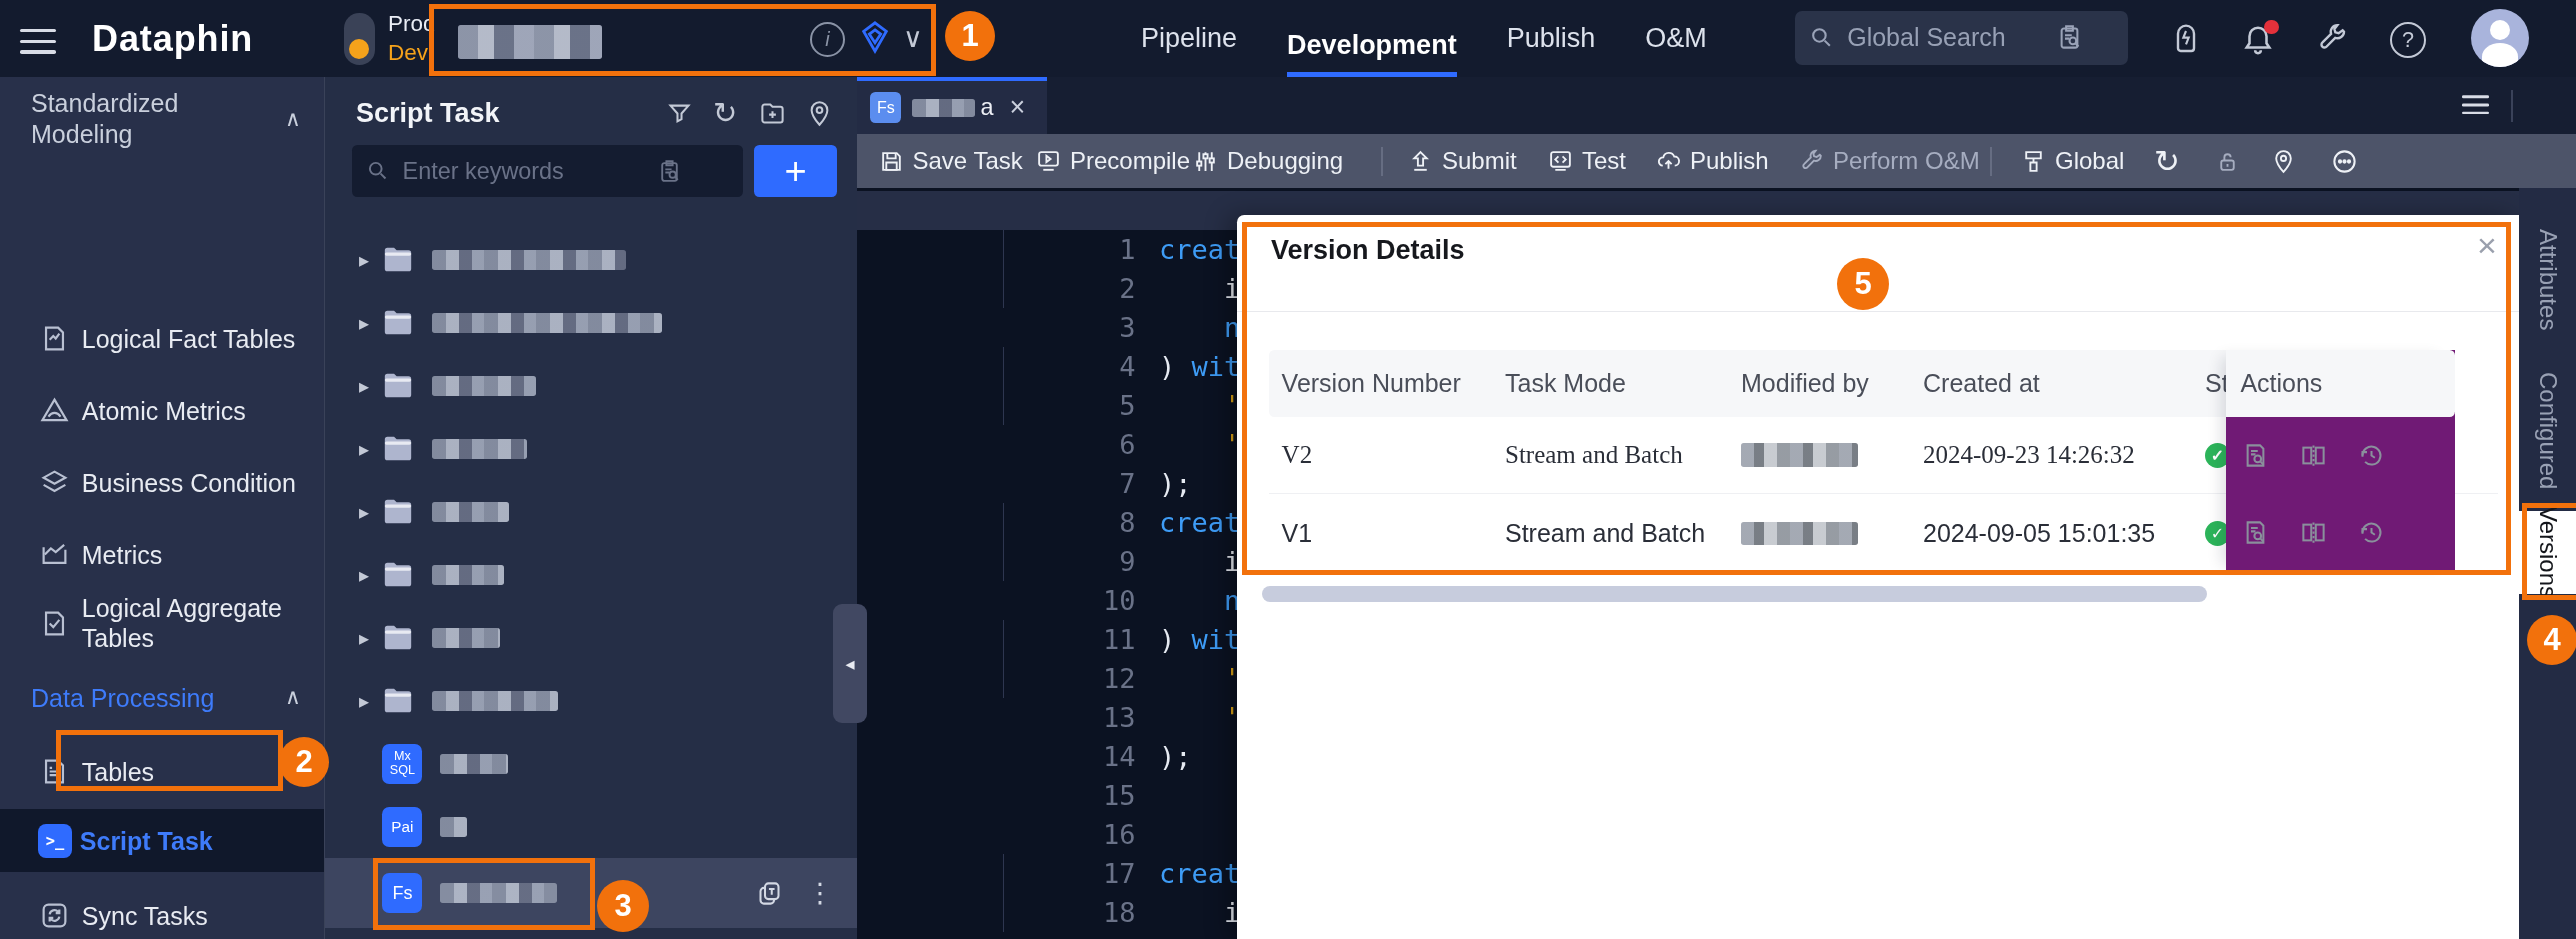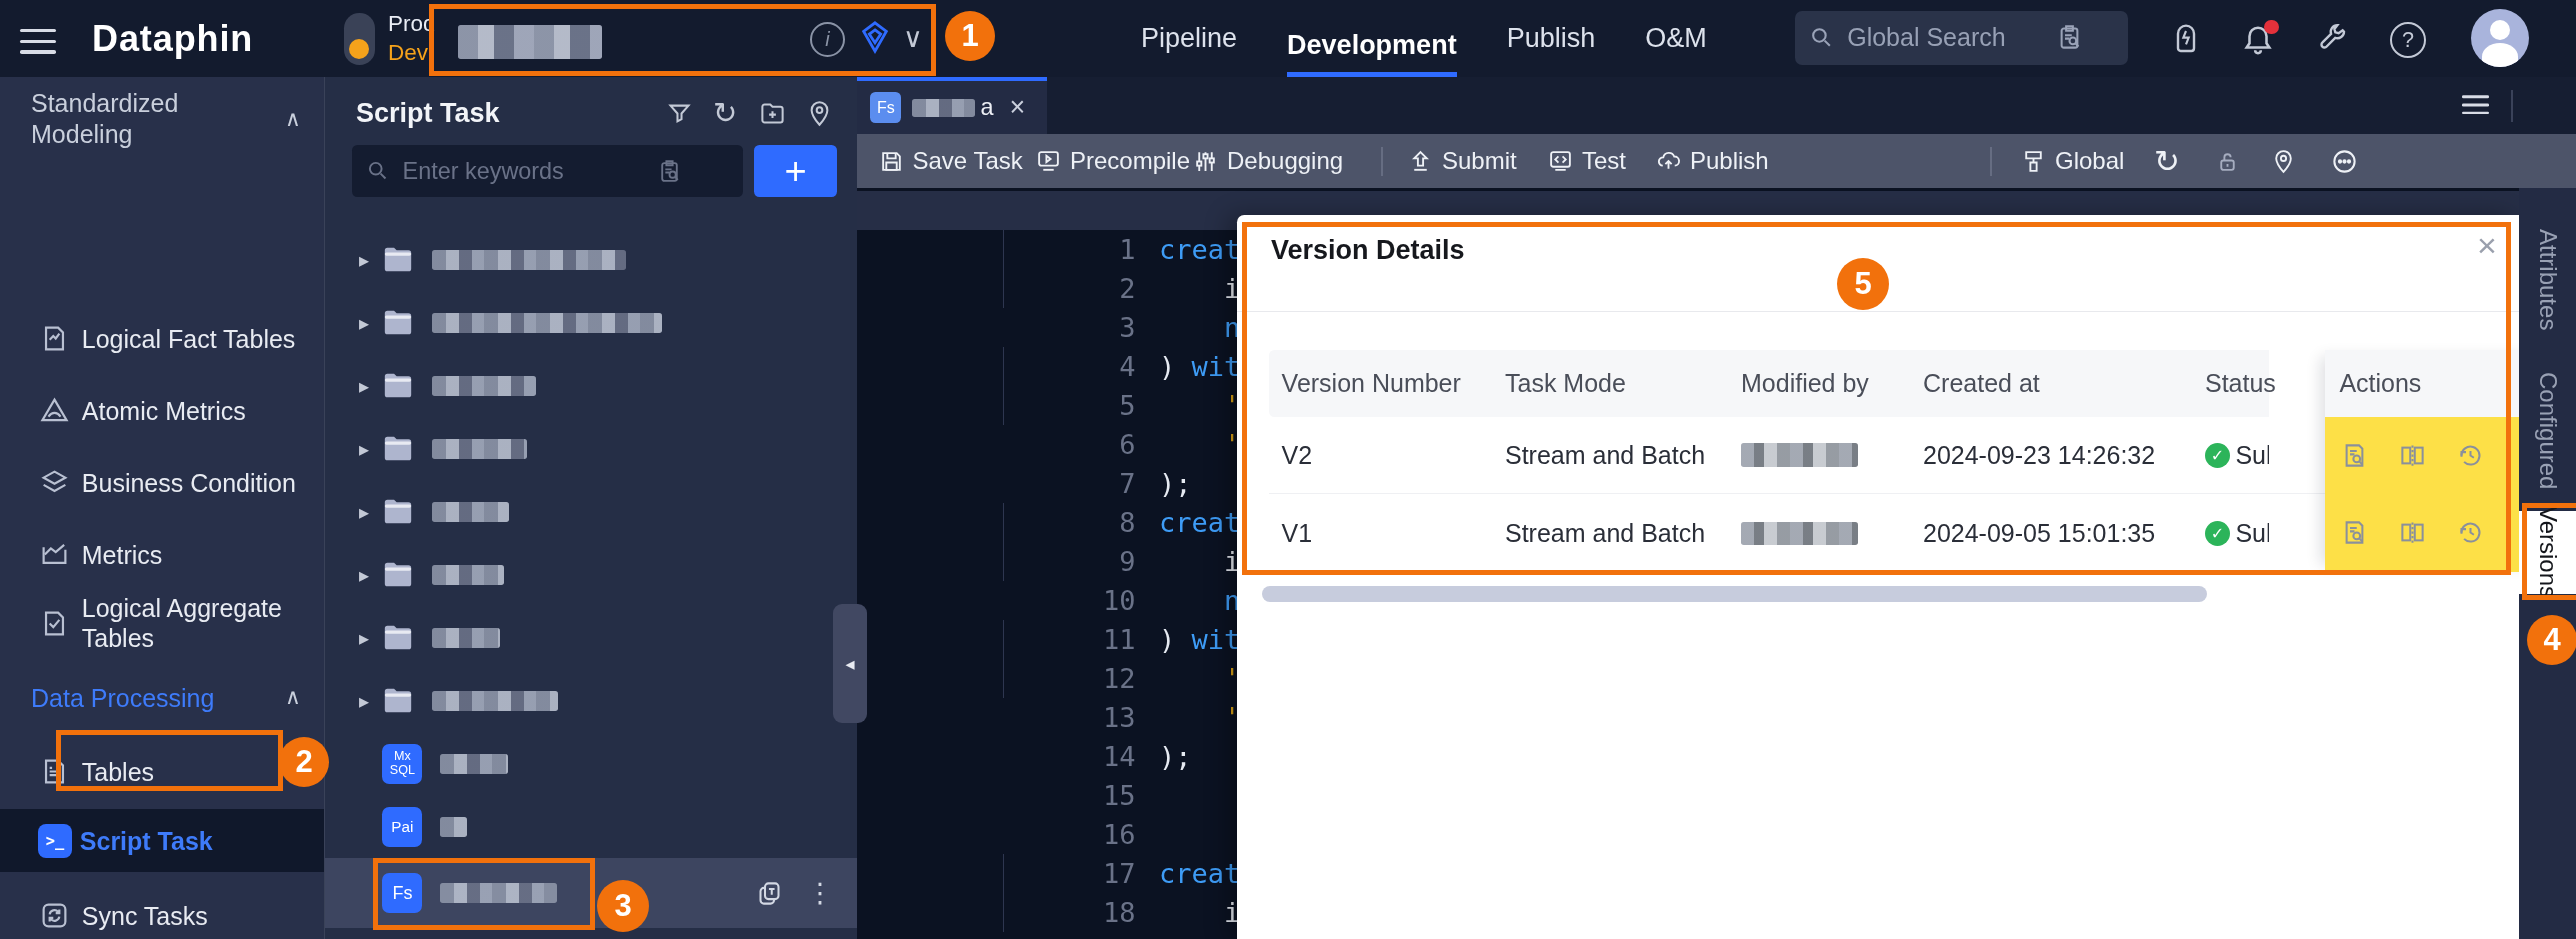--- a/index.html
+++ b/index.html
@@ -91,21 +91,21 @@
   .mtitle{color:#16181D;font-size:27px;font-weight:bold;}
   .mclose{color:#9AA0AD;font-size:34px;cursor:pointer;}
   .mdiv{position:absolute;left:0;top:96px;width:1283px;height:0.9px;background:#E8E9ED;}
   .thead{position:absolute;left:32px;top:135px;width:1000px;height:67px;background:#F6F7F9;border-radius:5.4px 0 0 5.4px;}
   .thc{position:absolute;top:0;height:67px;display:flex;align-items:center;color:#4A4E59;font-size:25px;}
   .vrow{position:absolute;left:32px;width:1000px;height:76px;overflow:hidden;}
   .vc{position:absolute;top:0;height:76px;display:flex;align-items:center;color:#2A2E38;font-size:25px;}
   .rowline{position:absolute;left:32px;width:1229px;height:0.9px;background:#EFF0F3;}
   .gcheck{width:25px;height:25px;border-radius:50%;background:#2CB45A;color:#FFF;font-size:16px;font-weight:bold;
           display:flex;align-items:center;justify-content:center;margin-right:5.4px;flex:none;}
-  .fixedcol{position:absolute;left:1088px;top:135px;width:229px;height:222px;background:#fde047;
+  .fixedcol{position:absolute;left:989px;top:135px;width:229px;height:222px;background:#701a75;
             box-shadow:-10.8px 0 14.4px -7.2px rgba(16,24,40,.14);}
   .fixedhdr{position:absolute;left:0;top:0;width:229px;height:67px;background:#F6F7F9;border-radius:0 5.4px 5.4px 0;
             display:flex;align-items:center;color:#4A4E59;font-size:25px;}
   .acticons{position:absolute;left:16px;width:198px;height:76px;display:flex;align-items:center;gap:31px;color:#8A909C;}
   .hscroll{position:absolute;left:25px;top:371px;width:945px;height:16px;border-radius:8px;background:#C7CCDD;cursor:pointer;}
   
   .strip{left:2519px;top:77px;width:57px;height:863px;z-index:25;}
   .stripbody{position:absolute;left:0;top:111px;width:57px;height:752px;background:#232B44;}
   .vtab{position:absolute;left:0;width:57px;display:flex;align-items:center;justify-content:center;
         writing-mode:vertical-rl;color:#99A1B4;font-size:24px;cursor:pointer;}
@@ -519,20 +519,26 @@
           </svg>
         <span>Test</span>
       </div>
       <div class="tbtn" style="left:800px;">
         <svg width="25" height="25" viewBox="0 0 24 24" fill="none" stroke="currentColor" stroke-width="1.8">
             <path d="M6.5 16A4 4 0 0 1 7 8a5.5 5.5 0 0 1 10.5-.8A4.3 4.3 0 0 1 18 16"></path>
             <path d="M12 11v8 M9 14.5 12 11.5l3 3"></path>
           </svg>
         <span>Publish</span>
       </div>
+      <div class="tbtn dis" style="left:943px;">
+        <svg width="25" height="25" viewBox="0 0 24 24" fill="none" stroke="currentColor" stroke-width="1.8">
+            <path d="M21 6.5a5 5 0 0 1-6.6 4.7L8 17.6A2.2 2.2 0 1 1 4.9 14.5L11.3 8.1A5 5 0 0 1 16 1.6l-2.2 2.9.7 2.5 2.5.7L20 5.5Z"></path>
+          </svg>
+        <span>Perform O&amp;M</span>
+      </div>
       <div class="tdiv" style="left:1134px;"></div>
       <div class="tbtn" style="left:1165px;">
         <svg width="25" height="25" viewBox="0 0 24 24" fill="none" stroke="currentColor" stroke-width="1.8">
             <path d="M5 3h14v6H5z"></path>
             <path d="M12 9v4 M9 13h6v8H9z"></path>
           </svg>
         <span>Global</span>
       </div>
       <div class="tbtn" style="left:1298px;font-size:31px;">↻</div>
       <div class="tbtn dis" style="left:1359px;">
@@ -650,21 +656,21 @@
     <div class="mdiv"></div>
 
     <div class="thead">
       <span class="thc" style="left:12.6px;">Version Number</span>
       <span class="thc" style="left:236px;">Task Mode</span>
       <span class="thc" style="left:472px;">Modified by</span>
       <span class="thc" style="left:654px;">Created at</span>
       <span class="thc" style="left:936px;">Status</span>
     </div>
 
-    <div class="vrow" style="top:202px;">
+    <div class="vrow" style="top:202px;font-family:Liberation Serif, serif;">
       <span class="vc" style="left:12.6px;">V2</span>
       <span class="vc" style="left:236px;">Stream and Batch</span>
       <span class="vc" style="left:472px;">
           <span class="pix dark" style="width:117px;height:23.4px;"></span>
         </span>
       <span class="vc" style="left:654px;">2024-09-23 14:26:32</span>
       <span class="vc" style="left:936px;">
           <span class="gcheck">✓</span>
           <span>Sub</span>
         </span>

